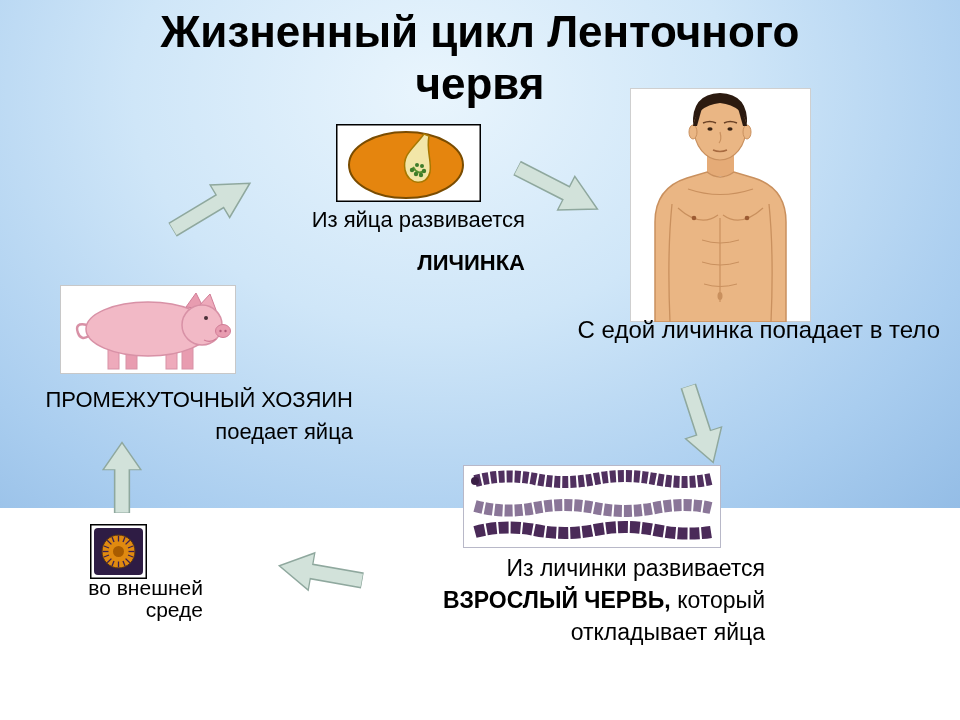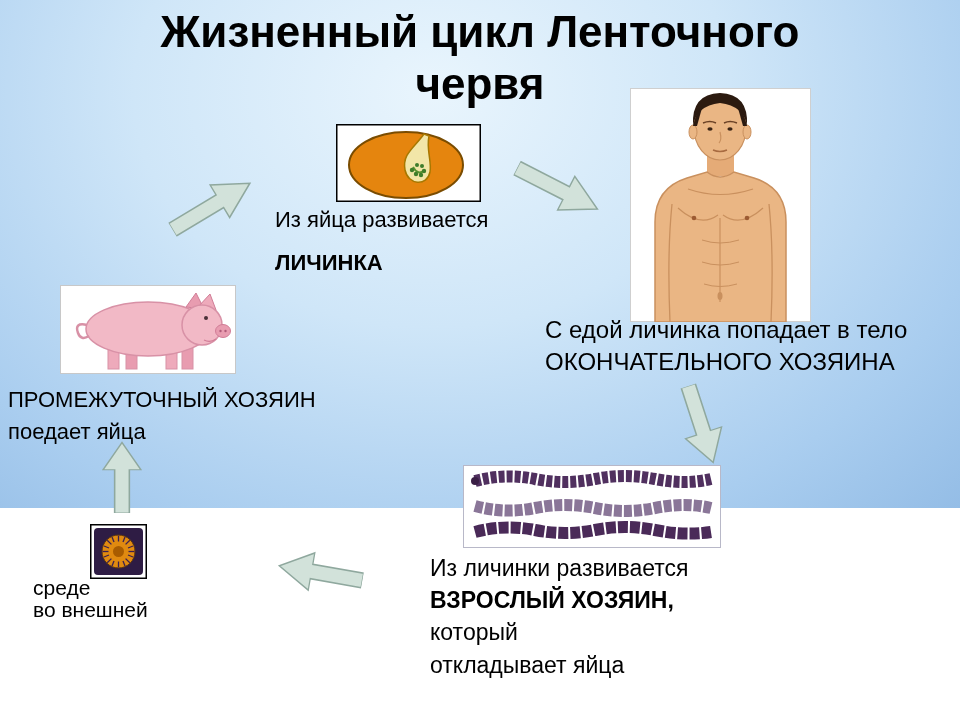--- a/index.html
+++ b/index.html
@@ -17,21 +17,21 @@
 
   
   .title {
     left: 0; top: 6px; width: 960px;
     text-align: center;
     font-size: 44px; font-weight: bold; color: #000;
     line-height: 1.18;
   }
 
   
-  .cap { color: #000; text-align: left; }
+  .cap { color: #000; text-align: right; }
   .b { font-weight: bold; margin-top: 9px; }
 
   
   .imgbox { display: block; }
   .imgbox svg { display: block; }
 
   
   #larva-img   { left: 336px; top: 124px; width: 145px; height: 78px; }
   #larva-cap   { left: 275px; top: 203px; width: 250px; font-size: 22px; line-height: 1.55; }
   #human-img   { left: 630px; top: 88px;  width: 181px; height: 234px; }
@@ -149,37 +149,36 @@
       <path d="M94 35 Q100 32 107 35" fill="none" stroke="#6b4226" stroke-width="1.4"></path>
       <ellipse cx="80" cy="41" rx="2.6" ry="1.7" fill="#3a2415"></ellipse>
       <ellipse cx="100" cy="41" rx="2.6" ry="1.7" fill="#3a2415"></ellipse>
       <path d="M90 44 Q92 52 89 55" fill="none" stroke="#c9905e" stroke-width="1.2"></path>
       <path d="M83 62 Q90 65 97 62" fill="none" stroke="#a86b40" stroke-width="1.4"></path>
     </svg>
   </div>
 
   <div class="abs cap" id="host-cap">
     <div>С едой личинка попадает в тело</div>
-    <div>ОКОНЧАТЕЛЬНОГО ХОЗЯИНА</div>
   </div>
 
   <div class="abs imgbox" id="worm-img">
     <svg viewBox="0 0 258 83" width="258" height="83">
       <rect x="0.5" y="0.5" width="257" height="82" fill="#ffffff" stroke="#b8b8c8"></rect>
       <path d="M12 16 Q42 8 72 14 T132 14 T192 14 T248 14" fill="none" stroke="#50305f" stroke-width="12" stroke-dasharray="6 2"></path>
       <path d="M12 41 Q42 49 72 43 T132 43 T192 43 T248 43" fill="none" stroke="#8a7698" stroke-width="12" stroke-dasharray="8 2"></path>
       <path d="M12 67 Q42 59 72 65 T132 65 T192 65 T248 67" fill="none" stroke="#4a2a58" stroke-width="12" stroke-dasharray="10 2"></path>
       <circle cx="12" cy="16" r="4" fill="#3a1f45"></circle>
     </svg>
   </div>
 
   <div class="abs cap" id="worm-cap">
     <div>Из личинки развивается</div>
     <div>
-      <span class="b">ВЗРОСЛЫЙ ХОЗЯИН,</span><span> который</span>
+      <span class="b">ВЗРОСЛЫЙ ЧЕРВЬ,</span><span> который</span>
     </div>
     <div>откладывает яйца</div>
   </div>
 
   <div class="abs imgbox" id="eggs-img">
     <svg viewBox="0 0 57 55" width="57" height="55">
       <rect x="0.75" y="0.75" width="55.5" height="53.5" fill="#ffffff" stroke="#000000" stroke-width="1.5"></rect>
       <rect x="4" y="4" width="49" height="47" rx="4" fill="#2e1c44"></rect>
       <circle cx="28.5" cy="27.5" r="16.5" fill="#e08a10" stroke="#5a3510" stroke-width="1"></circle>
       <g stroke="#3a2050" stroke-width="1.3">
@@ -198,22 +197,22 @@
         <line x1="14" y1="22" x2="19" y2="24"></line>
         <line x1="38" y1="31" x2="43" y2="33"></line>
         <line x1="43" y1="22" x2="38" y2="24"></line>
         <line x1="19" y1="31" x2="14" y2="33"></line>
       </g>
       <circle cx="28.5" cy="27.5" r="5.5" fill="#a85c00"></circle>
     </svg>
   </div>
 
   <div class="abs cap" id="eggs-cap">
+    <div>во внешней</div>
     <div>среде</div>
-    <div>во внешней</div>
   </div>
 
   <div class="abs imgbox" id="pig-img">
     <svg viewBox="0 0 176 89" width="176" height="89">
       <rect x="0.5" y="0.5" width="175" height="88" fill="#ffffff" stroke="#c8c8c8"></rect>
 
       <rect x="48" y="60" width="11" height="24" fill="#eeaabb" stroke="#d891a6"></rect>
       <rect x="66" y="63" width="11" height="21" fill="#e89cb0" stroke="#d891a6"></rect>
       <rect x="106" y="60" width="11" height="24" fill="#eeaabb" stroke="#d891a6"></rect>
       <rect x="122" y="63" width="11" height="21" fill="#e89cb0" stroke="#d891a6"></rect>

